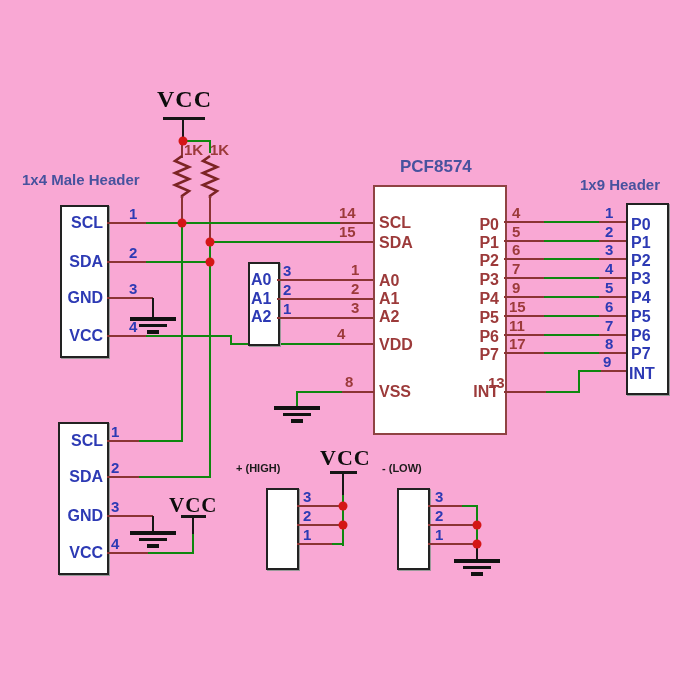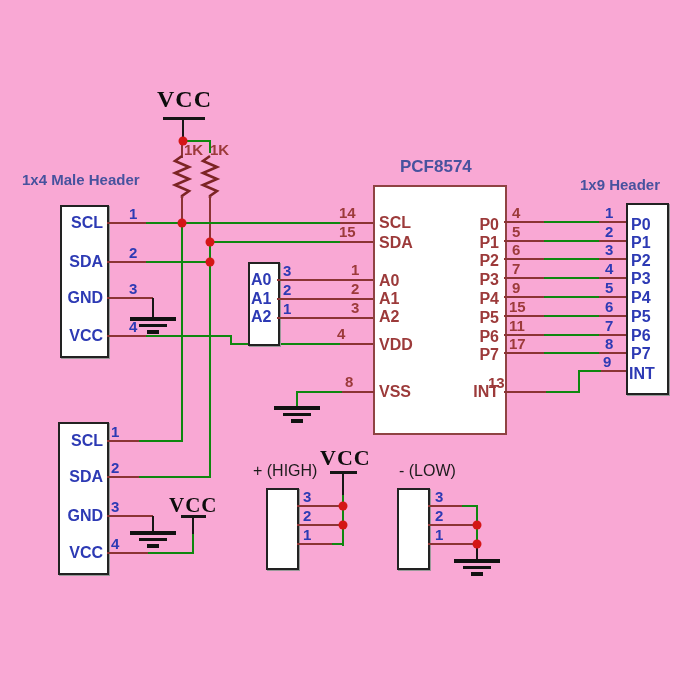--- a/index.html
+++ b/index.html
@@ -16,21 +16,21 @@
        transform:translate(-50%,-50%);}
   
   .box{position:absolute;border:2px solid #222;background:#fff;box-shadow:1px 1px 0 #999;}
   .chipbox{position:absolute;border:2px solid #8f4343;background:#fff;}
   
   .lbl{position:absolute;font-size:16px;font-weight:700;color:#2d3ab4;line-height:20px;white-space:nowrap;}
   .mlbl{position:absolute;font-size:16px;font-weight:600;color:#9c3a3a;line-height:20px;white-space:nowrap;}
   .num{position:absolute;font-size:15px;font-weight:700;color:#2d3ab4;line-height:16px;}
   .mnum{position:absolute;font-size:15px;font-weight:600;color:#9c3a3a;line-height:16px;}
   .title{position:absolute;font-size:15px;font-weight:600;color:#47529e;white-space:nowrap;}
-  .blacktitle{position:absolute;font-size:16px;font-weight:400;color:#1b1b1b;white-space:nowrap;margin-left:17px;}
+  .blacktitle{position:absolute;font-size:11px;font-weight:700;color:#1b1b1b;white-space:nowrap;}
   .vcc{position:absolute;font-family:"Liberation Serif",serif;font-weight:600;color:#0d0d0d;
        letter-spacing:1px;white-space:nowrap;}
   .ralign{text-align:right;}
   
   .gnd{position:absolute;transform:translateX(-50%);display:flex;flex-direction:column;
        align-items:center;gap:3px;}
   .gb{background:#111;height:3.5px;}
   .gb1{width:46px;}.gb2{width:28px;}.gb3{width:12px;}
   svg{position:absolute;overflow:visible;}
 </style>

